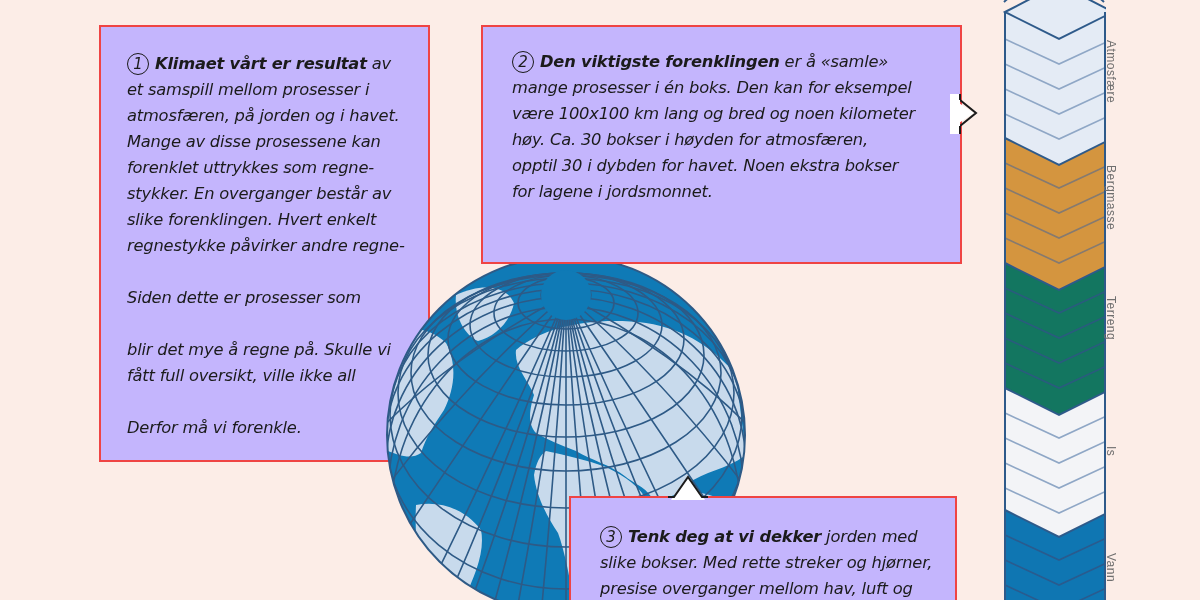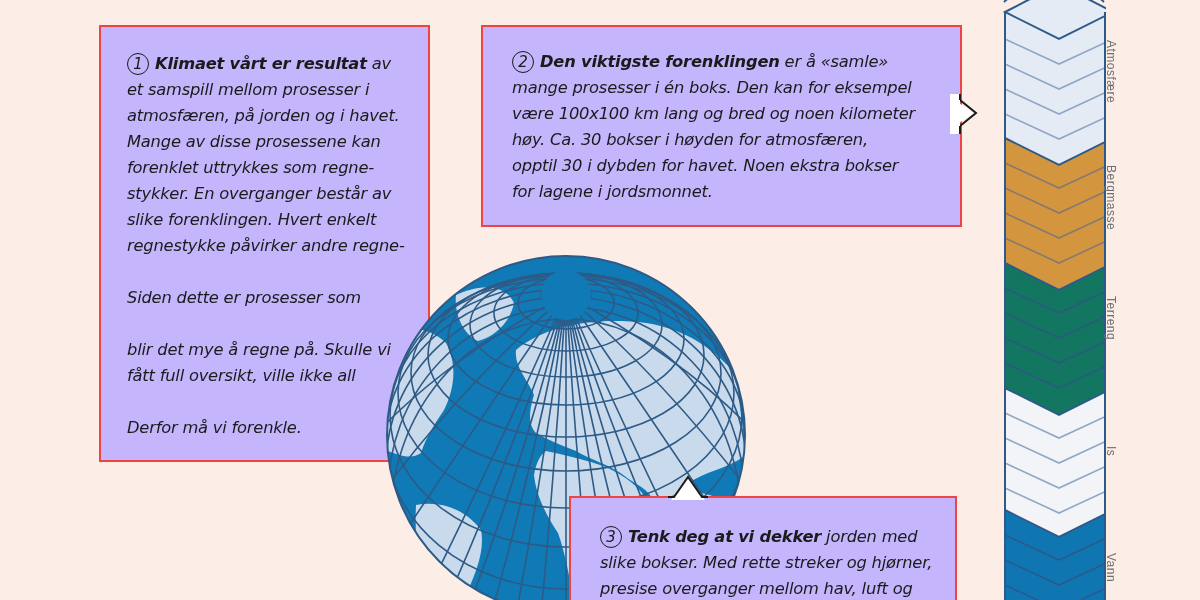--- a/index.html
+++ b/index.html
@@ -16,21 +16,21 @@
     font-style:italic;
   }
   .callout p { margin:0; }
   .num {
     display:inline-block; width:20px; height:20px; border:1.6px solid #1b1b1b;
     border-radius:50%; text-align:center; line-height:20px; font-size:15px;
     margin-right:6px; vertical-align:0px; box-sizing:content-box;
   }
   .bold { font-weight:bold; }
   #box1 { left:99px; top:25px; width:331px; height:437px; padding:24px 20px 0 26px; }
-  #box2 { left:481px; top:25px; width:481px; height:202px; padding:22px 18px 0 29px; }
+  #box2 { left:481px; top:25px; width:481px; height:239px; padding:22px 18px 0 29px; }
   #box3 { left:569px; top:496px; width:388px; height:120px; padding:26px 18px 0 29px; }
   .tail-svg { position:absolute; overflow:visible; }
   #globe { position:absolute; left:386px; top:255px; }
   #stack { position:absolute; left:1000px; top:0px; }
   .layer-label {
     position:absolute; font-size:12px; color:#6f6f6f; letter-spacing:0.5px;
     writing-mode:vertical-rl; white-space:nowrap;
     font-family:"Liberation Sans", sans-serif;
   }
 </style>

